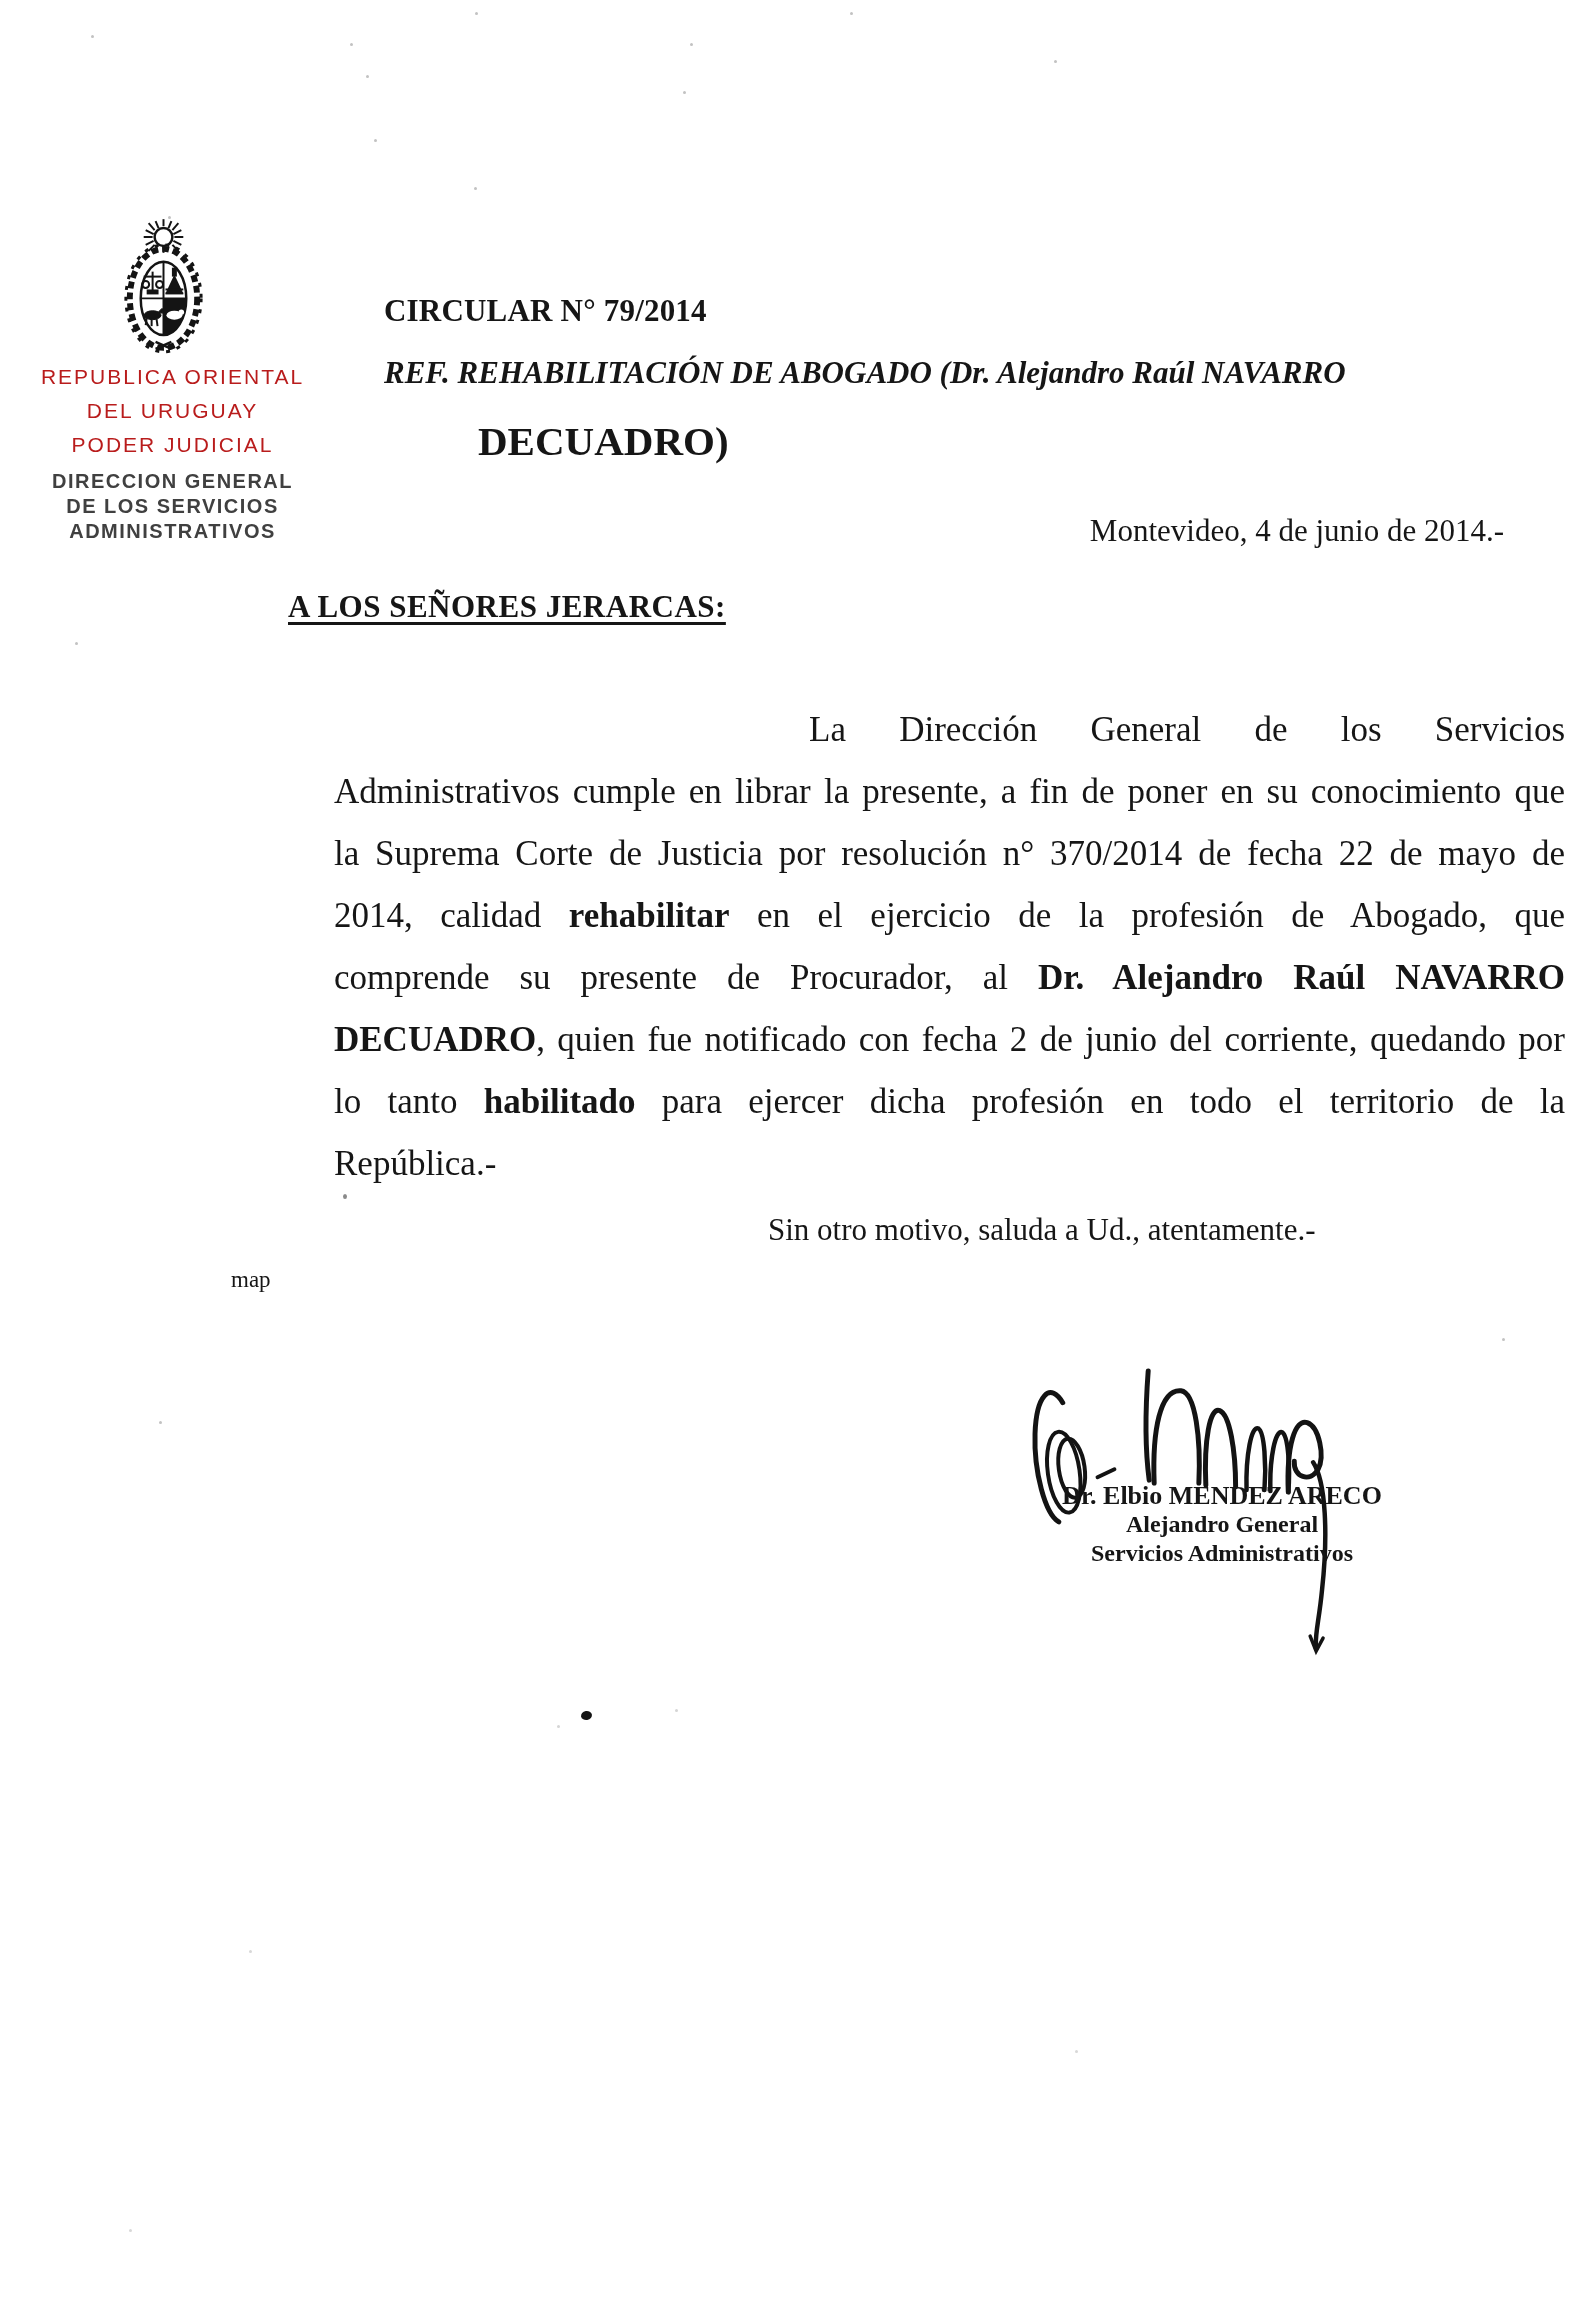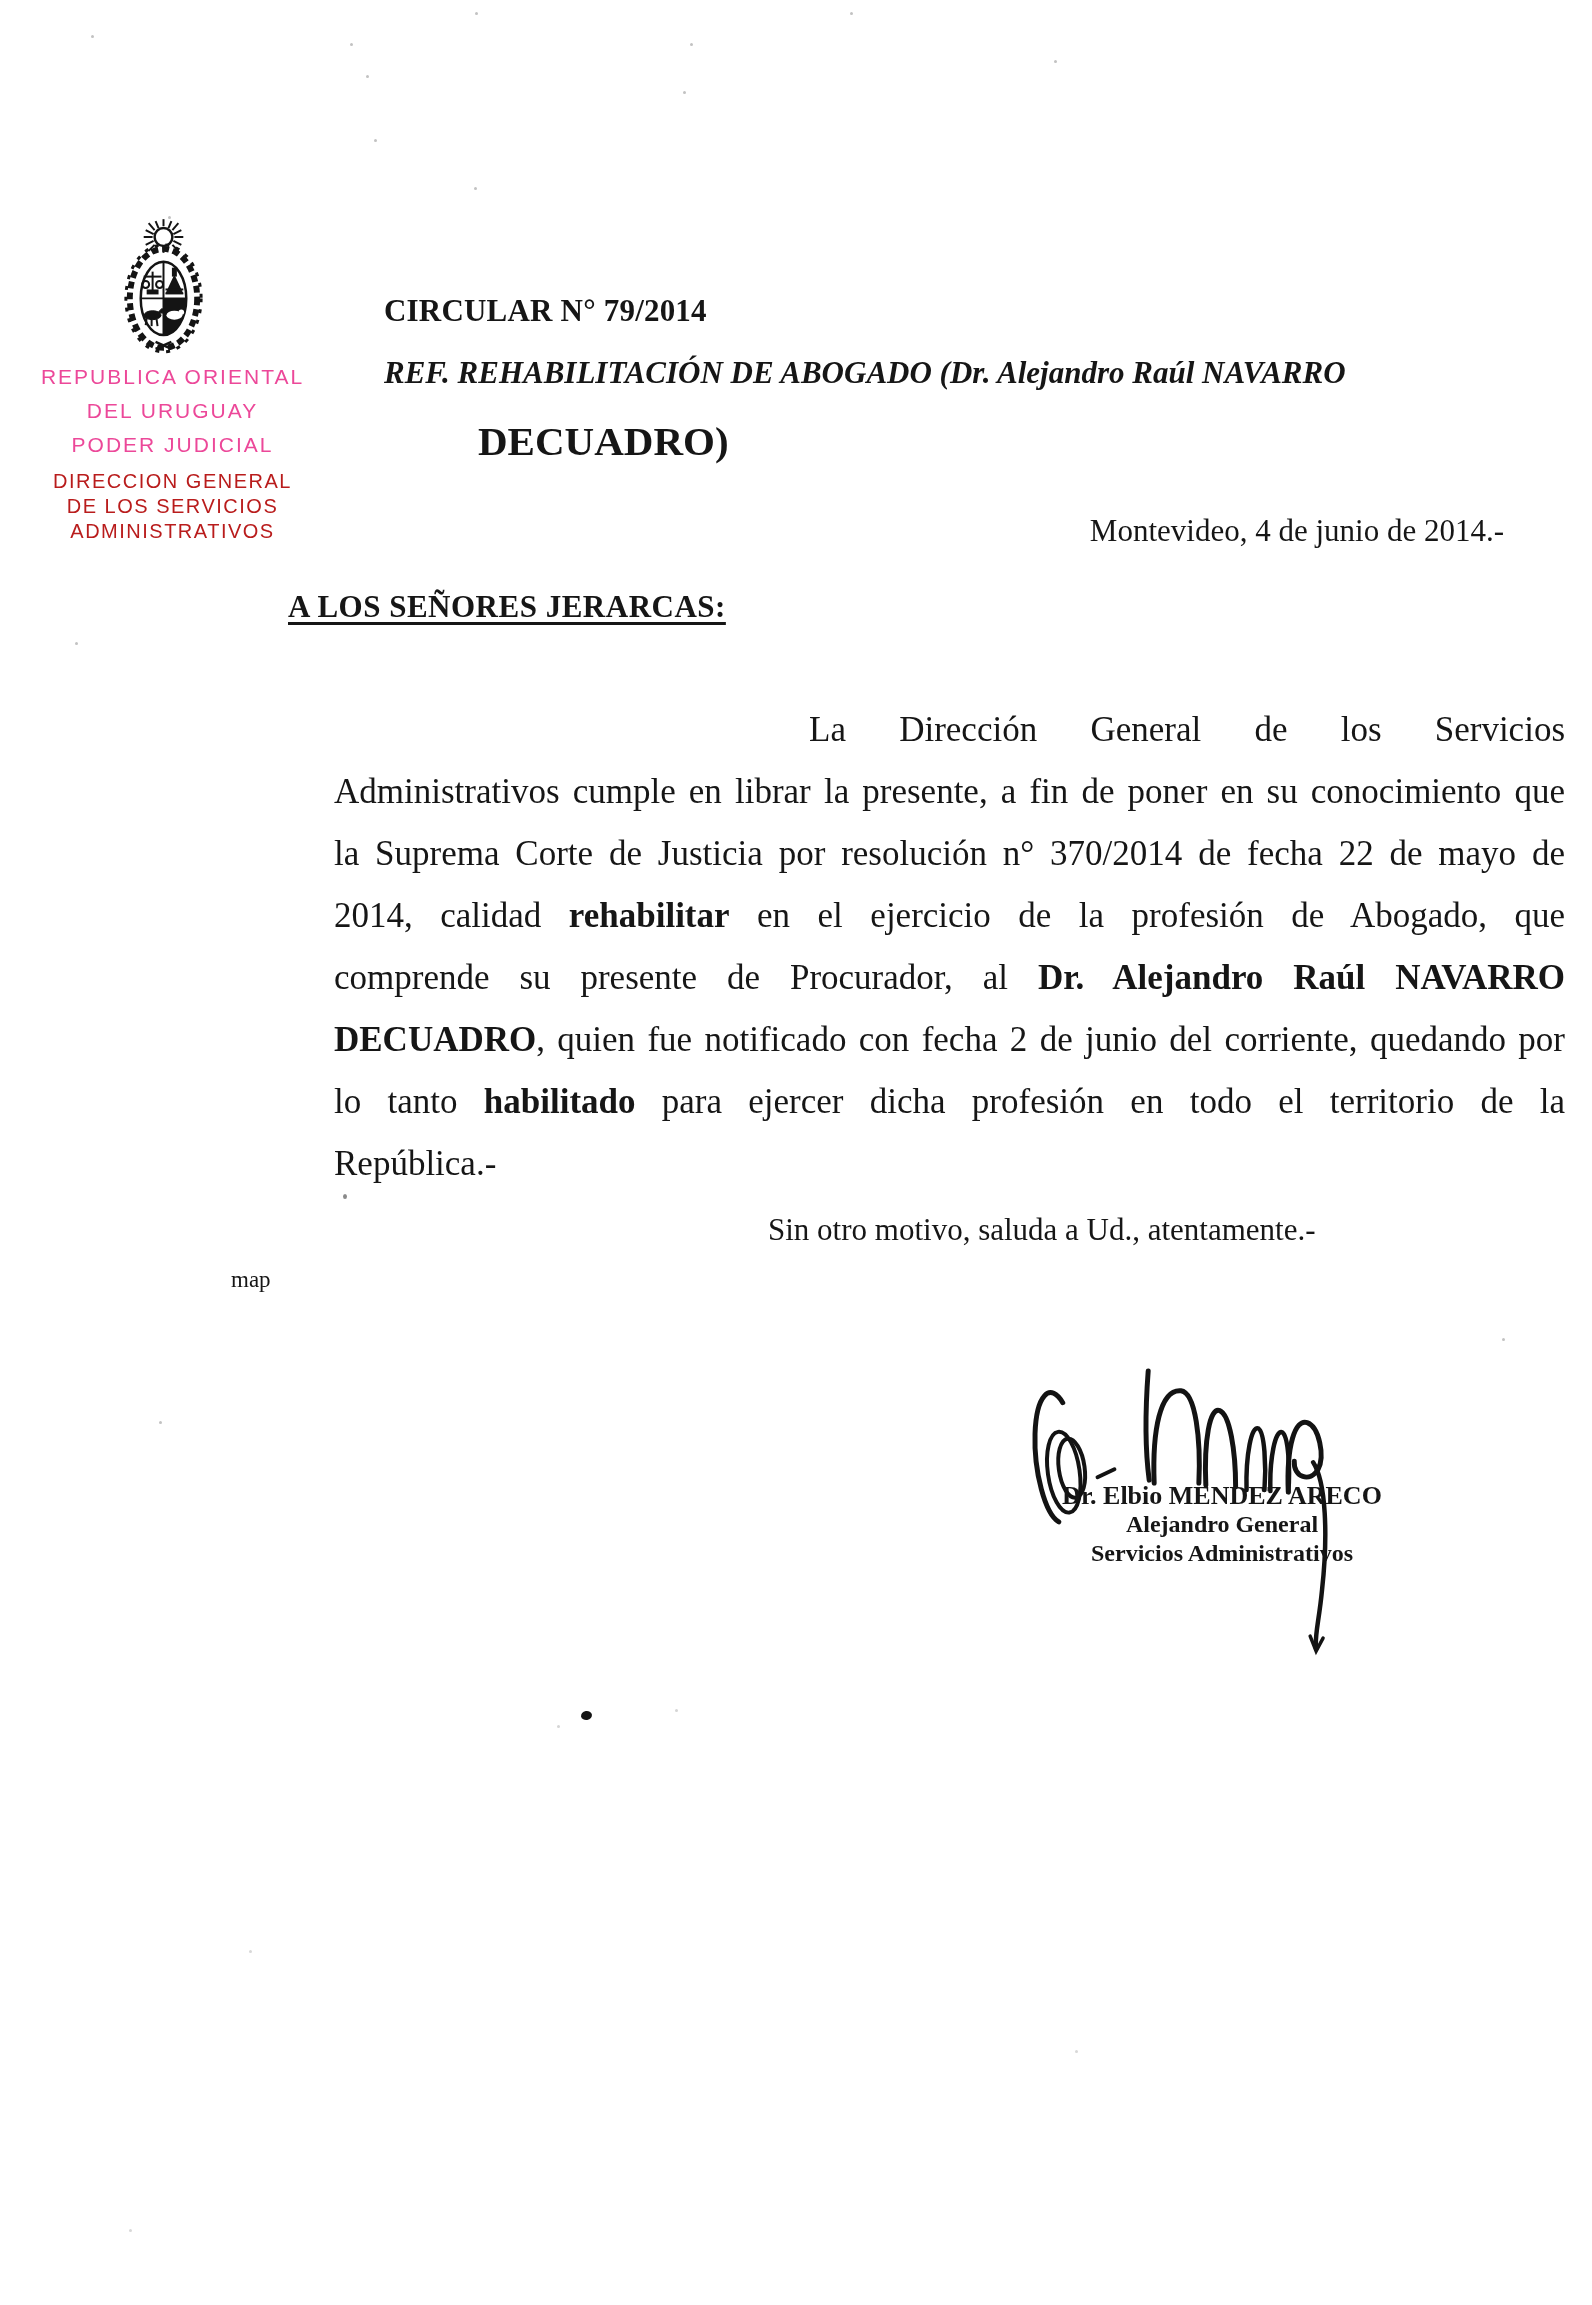--- a/index.html
+++ b/index.html
@@ -13,28 +13,28 @@
     font-family:"Liberation Serif", serif;
     color:#161616;
   }
   
   .emblem{position:absolute;left:113px;top:217px;width:101px;height:139px;}
   .letterhead-org{
     position:absolute;left:28px;top:360px;width:289px;
     text-align:center;
     font-family:"Liberation Sans", sans-serif;
     font-size:21px;line-height:34px;letter-spacing:2px;
-    color:#ec4899;font-weight:500;
+    color:#b91c1c;font-weight:500;
   }
   .letterhead-dept{
     position:absolute;left:28px;top:469px;width:289px;
     text-align:center;
     font-family:"Liberation Sans", sans-serif;
     font-size:20px;line-height:25px;letter-spacing:1.5px;
-    color:#b91c1c;font-weight:400;
+    color:#404040;font-weight:700;
   }
   
   .circular-no{
     position:absolute;left:384px;top:293px;
     font-size:31px;font-weight:bold;letter-spacing:0.2px;
   }
   .ref-line1{
     position:absolute;left:384px;top:355px;
     font-size:31px;font-weight:bold;font-style:italic;
   }

